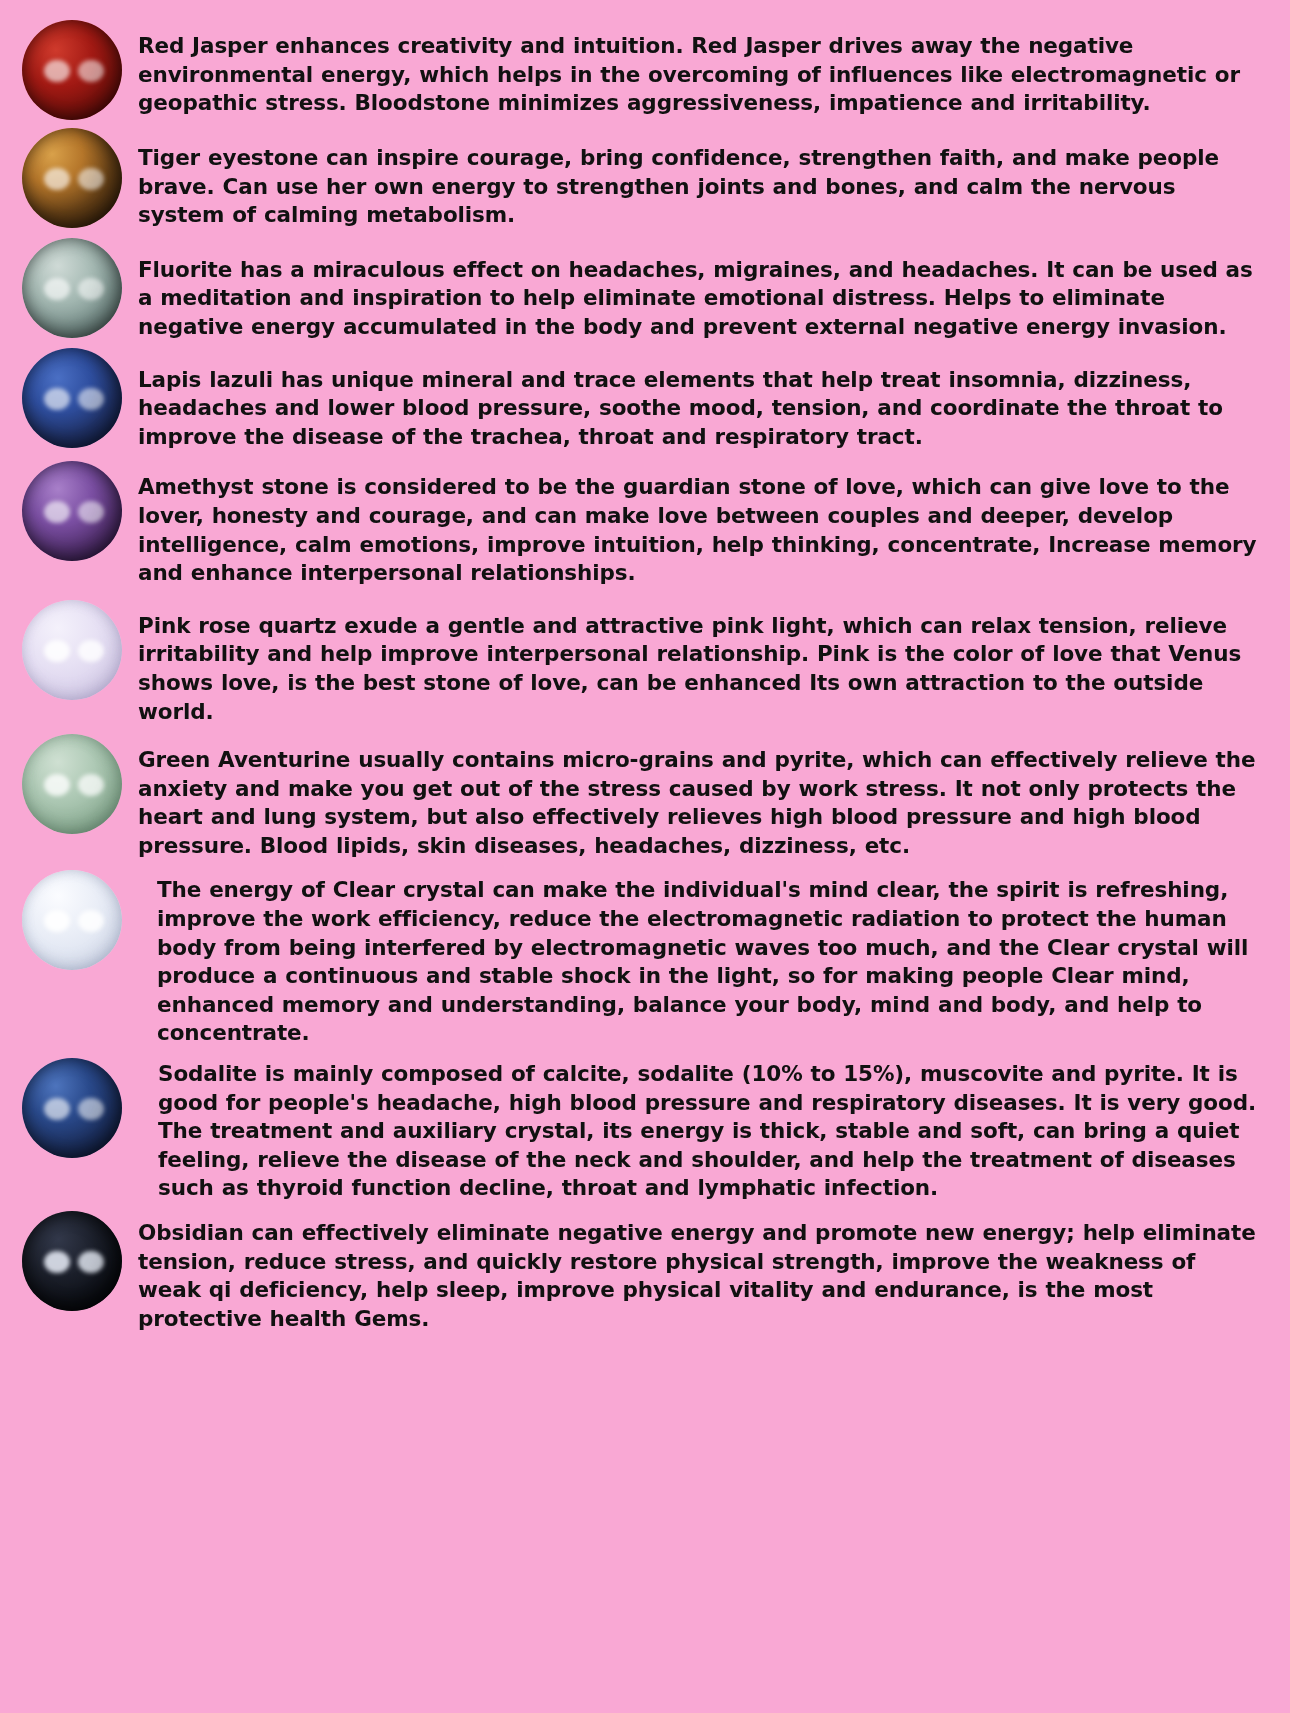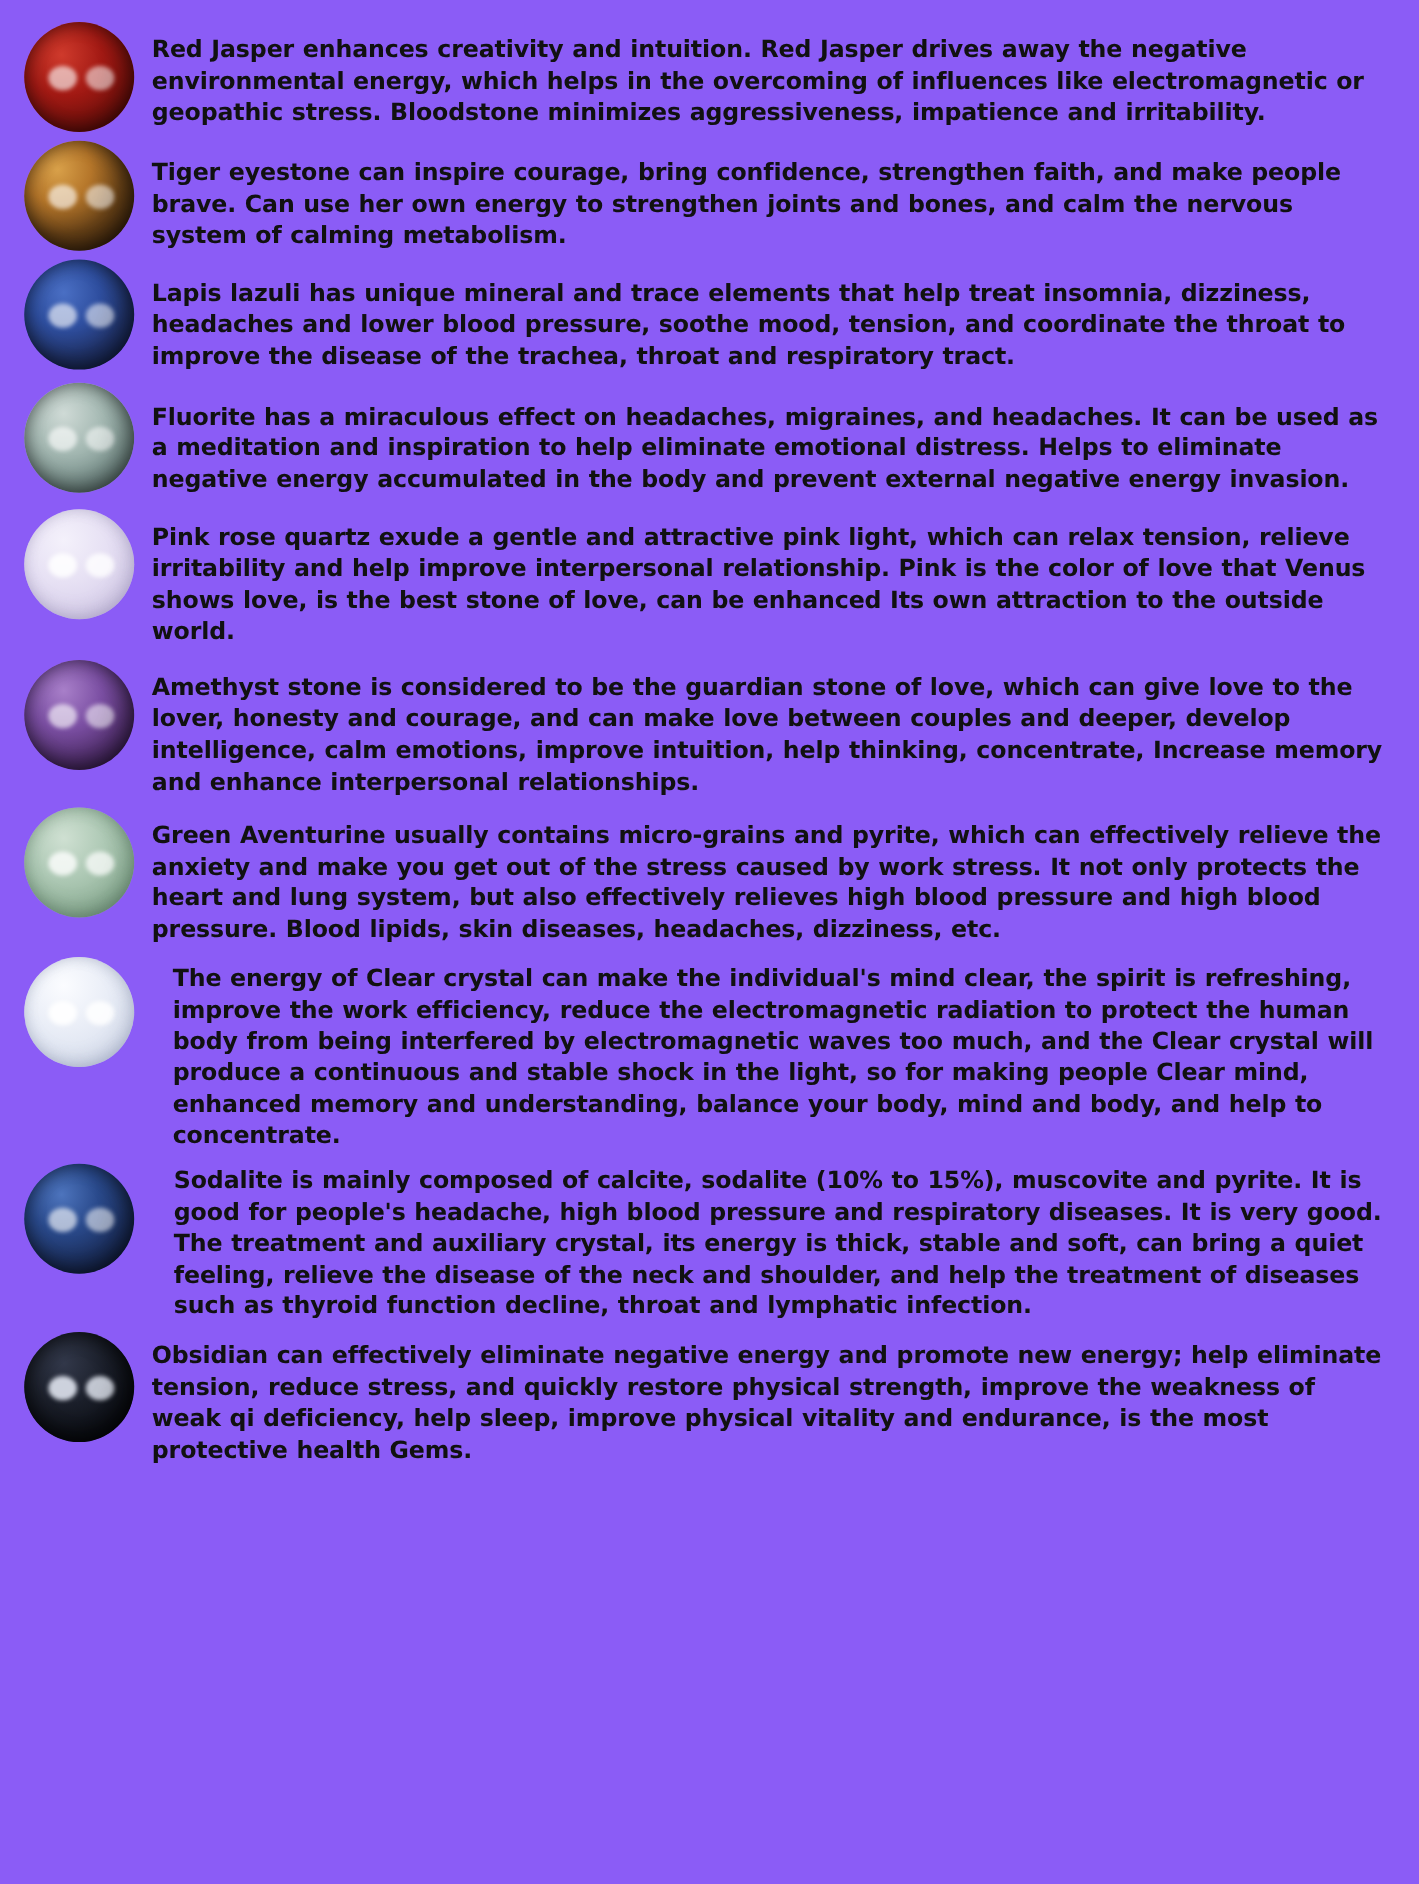--- a/index.html
+++ b/index.html
@@ -11,21 +11,21 @@
     width: 1290px;
     min-height: 1713px;
     font-family: "DejaVu Sans", sans-serif;
     color: #111111;
   }
   .sheet {
     width: 1290px;
     min-height: 1713px;
     box-sizing: border-box;
     padding: 18px 18px 0 18px;
-    background: #8b5cf6;
+    background: #f9a8d4;
   }
   .stone-list {
     display: block;
   }
   .stone-row {
     display: flex;
     align-items: flex-start;
     margin-bottom: 6px;
   }
   .bead-cell {
@@ -134,72 +134,72 @@
           <div class="gloss-a"></div>
           <div class="gloss-b"></div>
           <div class="rim"></div>
         </div>
       </div>
       <div class="text-cell">
         <p class="desc">Tiger eyestone can inspire courage, bring confidence, strengthen faith, and make people brave. Can use her own energy to strengthen joints and bones, and calm the nervous system of calming metabolism.</p>
       </div>
     </div>
 
+    <div class="stone-row r3">
+      <div class="bead-cell">
+        <div class="bead" style="background: radial-gradient(circle at 36% 28%, #cfdad6 0%, #a6bab4 36%, #7f9792 66%, #536a66 100%);">
+          <div class="gloss-a"></div>
+          <div class="gloss-b"></div>
+          <div class="rim"></div>
+        </div>
+      </div>
+      <div class="text-cell">
+        <p class="desc">Fluorite has a miraculous effect on headaches, migraines, and headaches. It can be used as a meditation and inspiration to help eliminate emotional distress. Helps to eliminate negative energy accumulated in the body and prevent external negative energy invasion.</p>
+      </div>
+    </div>
+
     <div class="stone-row r2">
       <div class="bead-cell">
         <div class="bead" style="background: radial-gradient(circle at 36% 30%, #4a6fc4 0%, #2f4fa0 34%, #22356d 62%, #101a3c 100%);">
           <div class="gloss-a"></div>
           <div class="gloss-b"></div>
           <div class="rim"></div>
         </div>
       </div>
       <div class="text-cell">
         <p class="desc">Lapis lazuli has unique mineral and trace elements that help treat insomnia, dizziness, headaches and lower blood pressure, soothe mood, tension, and coordinate the throat to improve the disease of the trachea, throat and respiratory tract.</p>
       </div>
     </div>
 
-    <div class="stone-row r3">
-      <div class="bead-cell">
-        <div class="bead" style="background: radial-gradient(circle at 36% 28%, #cfdad6 0%, #a6bab4 36%, #7f9792 66%, #536a66 100%);">
-          <div class="gloss-a"></div>
-          <div class="gloss-b"></div>
-          <div class="rim"></div>
-        </div>
-      </div>
-      <div class="text-cell">
-        <p class="desc">Fluorite has a miraculous effect on headaches, migraines, and headaches. It can be used as a meditation and inspiration to help eliminate emotional distress. Helps to eliminate negative energy accumulated in the body and prevent external negative energy invasion.</p>
+    <div class="stone-row r5">
+      <div class="bead-cell">
+        <div class="bead" style="background: radial-gradient(circle at 36% 28%, #a87fc9 0%, #7b4fa3 36%, #563273 66%, #2c1540 100%);">
+          <div class="gloss-a"></div>
+          <div class="gloss-b"></div>
+          <div class="rim"></div>
+        </div>
+      </div>
+      <div class="text-cell">
+        <p class="desc">Amethyst stone is considered to be the guardian stone of love, which can give love to the lover, honesty and courage, and can make love between couples and deeper, develop intelligence, calm emotions, improve intuition, help thinking, concentrate, Increase memory and enhance interpersonal relationships.</p>
       </div>
     </div>
 
     <div class="stone-row r4">
       <div class="bead-cell">
         <div class="bead" style="background: radial-gradient(circle at 36% 28%, #f4f1fb 0%, #e7e1f4 40%, #dad2ec 70%, #c7bde0 100%); box-shadow: none;">
           <div class="gloss-a" style="background: rgba(255,255,255,0.85);"></div>
           <div class="gloss-b" style="background: rgba(255,255,255,0.8);"></div>
           <div class="rim" style="box-shadow: inset 0 0 12px rgba(120,110,150,0.28), inset -5px -6px 16px rgba(120,110,150,0.22);"></div>
         </div>
       </div>
       <div class="text-cell">
         <p class="desc">Pink rose quartz exude a gentle and attractive pink light, which can relax tension, relieve irritability and help improve interpersonal relationship. Pink is the color of love that Venus shows love, is the best stone of love, can be enhanced Its own attraction to the outside world.</p>
       </div>
     </div>
 
-    <div class="stone-row r5">
-      <div class="bead-cell">
-        <div class="bead" style="background: radial-gradient(circle at 36% 28%, #a87fc9 0%, #7b4fa3 36%, #563273 66%, #2c1540 100%);">
-          <div class="gloss-a"></div>
-          <div class="gloss-b"></div>
-          <div class="rim"></div>
-        </div>
-      </div>
-      <div class="text-cell">
-        <p class="desc">Amethyst stone is considered to be the guardian stone of love, which can give love to the lover, honesty and courage, and can make love between couples and deeper, develop intelligence, calm emotions, improve intuition, help thinking, concentrate, Increase memory and enhance interpersonal relationships.</p>
-      </div>
-    </div>
-
     <div class="stone-row r6">
       <div class="bead-cell">
         <div class="bead" style="background: radial-gradient(circle at 36% 28%, #cfe0d2 0%, #aec9b5 38%, #94b49c 68%, #6f8f79 100%);">
           <div class="gloss-a" style="background: rgba(255,255,255,0.78);"></div>
           <div class="gloss-b" style="background: rgba(255,255,255,0.72);"></div>
           <div class="rim" style="box-shadow: inset 0 0 14px rgba(60,90,70,0.35), inset -5px -7px 18px rgba(60,90,70,0.3);"></div>
         </div>
       </div>
       <div class="text-cell">
         <p class="desc">Green Aventurine usually contains micro-grains and pyrite, which can effectively relieve the anxiety and make you get out of the stress caused by work stress. It not only protects the heart and lung system, but also effectively relieves high blood pressure and high blood pressure. Blood lipids, skin diseases, headaches, dizziness, etc.</p>

